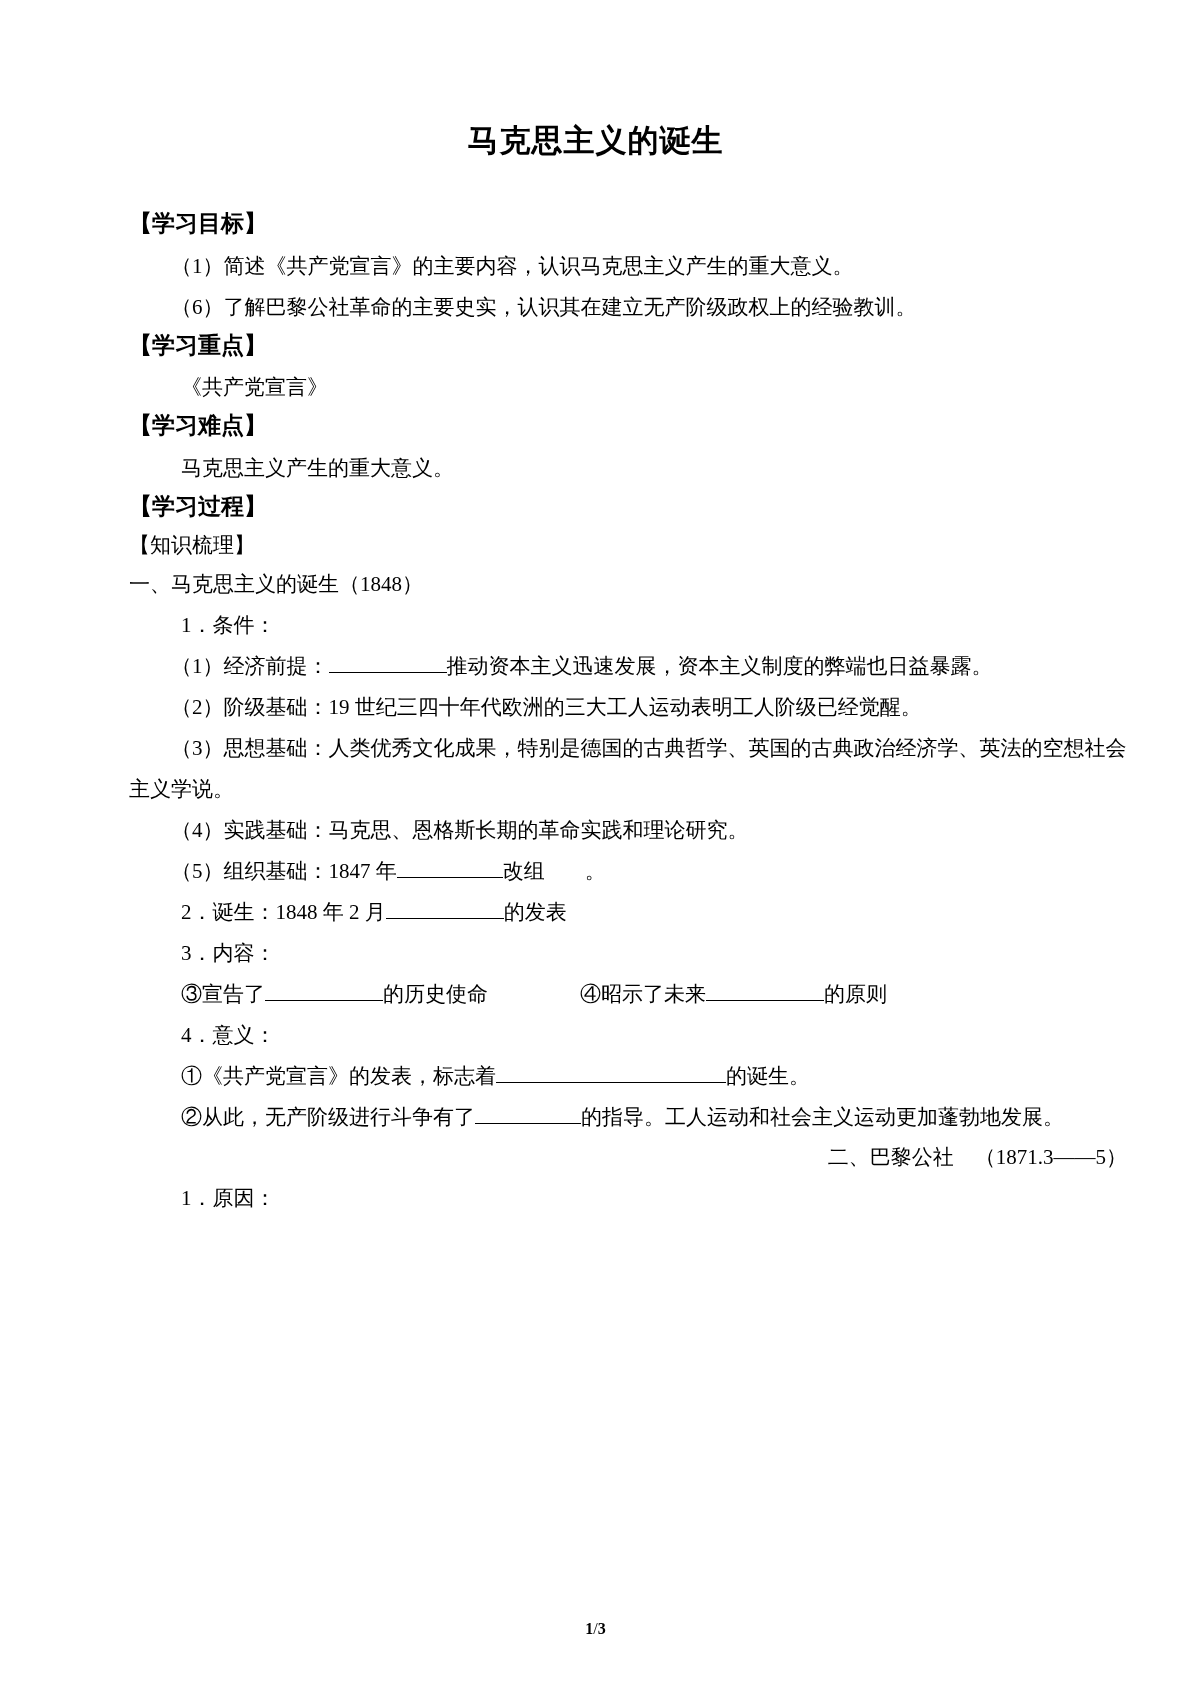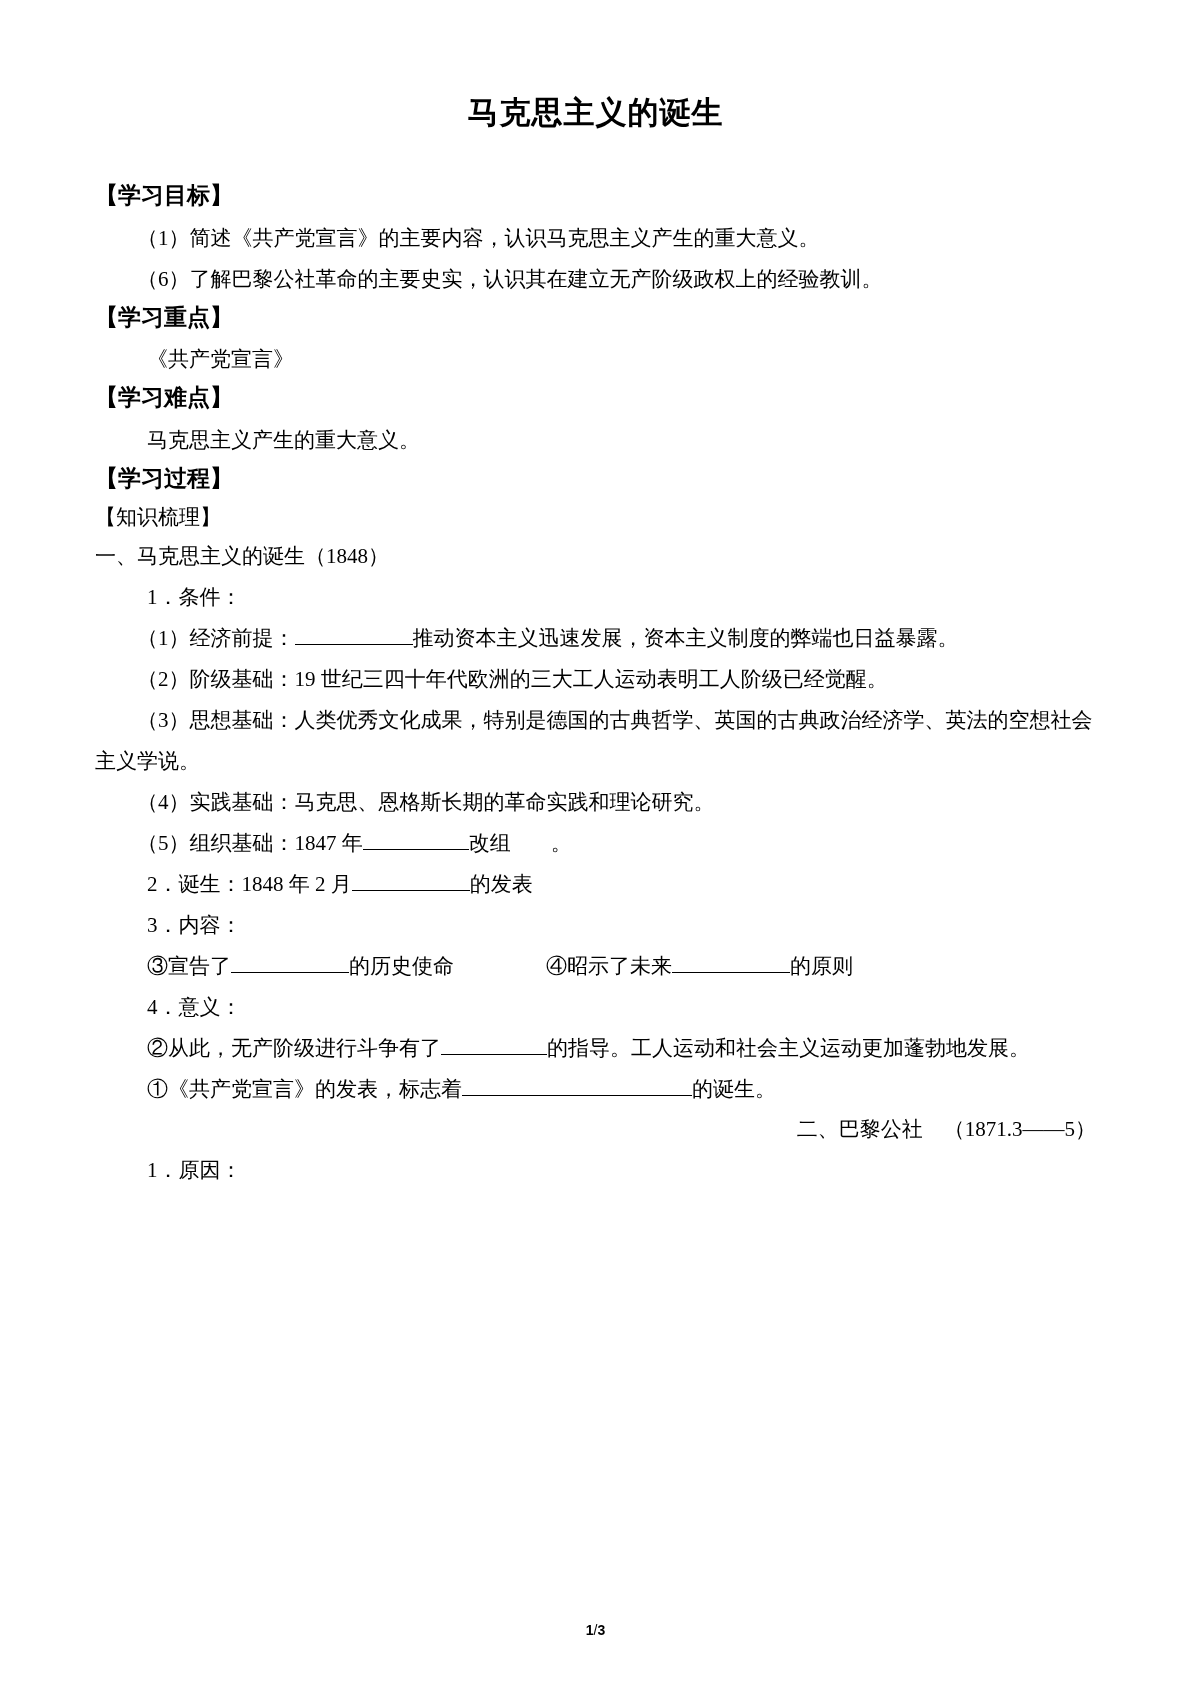--- a/index.html
+++ b/index.html
@@ -21,26 +21,27 @@
     box-sizing: border-box;
     padding: 0;
     position: relative;
   }
   .doc-title {
     text-align: center;
     font-size: 31px;
     font-weight: bold;
     letter-spacing: 1px;
     margin: 0;
-    padding-top: 92px;
+    padding-top: 120px;
     font-family: "Liberation Sans", "DejaVu Sans", sans-serif;
   }
   .content {
-    padding: 0 95px 0 95px;
+    padding: 0 64px 0 95px;
     margin-top: 44px;
+    margin-left: 34px;
   }
   .section-head {
     font-size: 23px;
     font-weight: bold;
     font-family: "Liberation Sans", "DejaVu Sans", sans-serif;
     margin: 0 0 4px 0;
     line-height: 1.55;
     letter-spacing: 0px;
   }
   .sub-head {
@@ -76,23 +77,23 @@
   .b-xl  { width: 230px; }
   .gap-sm { display:inline-block; width: 26px; }
   .gap-md { display:inline-block; width: 92px; }
   .gap-lg { display:inline-block; width: 40px; }
   .footer {
     position: absolute;
     bottom: 46px;
     left: 0;
     width: 100%;
     text-align: center;
-    font-size: 14px;
+    font-size: 16px;
     font-weight: bold;
-    font-family: Liberation Sans, sans-serif;
+    font-family: Liberation Serif, serif;
   }
   .footer .sep { font-weight: normal; }
 </style>
 </head>
 <body>
 
 <div class="page">
 
   <h1 class="doc-title">马克思主义的诞生</h1>
 
@@ -127,23 +128,23 @@
 
     <p class="para hang2"><span>2．诞生：1848 年 2 月</span><span class="blank b-lg"></span><span>的发表</span></p>
 
     <p class="para hang2">3．内容：</p>
 
 
     <p class="para hang2"><span>③宣告了</span><span class="blank b-lg"></span><span>的历史使命</span><span class="gap-md"></span><span>④昭示了未来</span><span class="blank b-lg"></span><span>的原则</span></p>
 
     <p class="para hang2">4．意义：</p>
 
+    <p class="para hang2"><span>①《共产党宣言》的发表，标志着</span><span class="blank b-xl"></span><span>的诞生。</span></p>
+
     <p class="para hang2"><span>②从此，无产阶级进行斗争有了</span><span class="blank b-md"></span><span>的指导。工人运动和社会主义运动更加蓬勃地发展。</span></p>
-
-    <p class="para hang2"><span>①《共产党宣言》的发表，标志着</span><span class="blank b-xl"></span><span>的诞生。</span></p>
 
     <p class="para indent-half">二、巴黎公社　（1871.3——5）</p>
 
     <p class="para hang2">1．原因：</p>
 
 
   </div>
 
   <div class="footer">
     <span>1</span><span class="sep">/</span><span>3</span>

